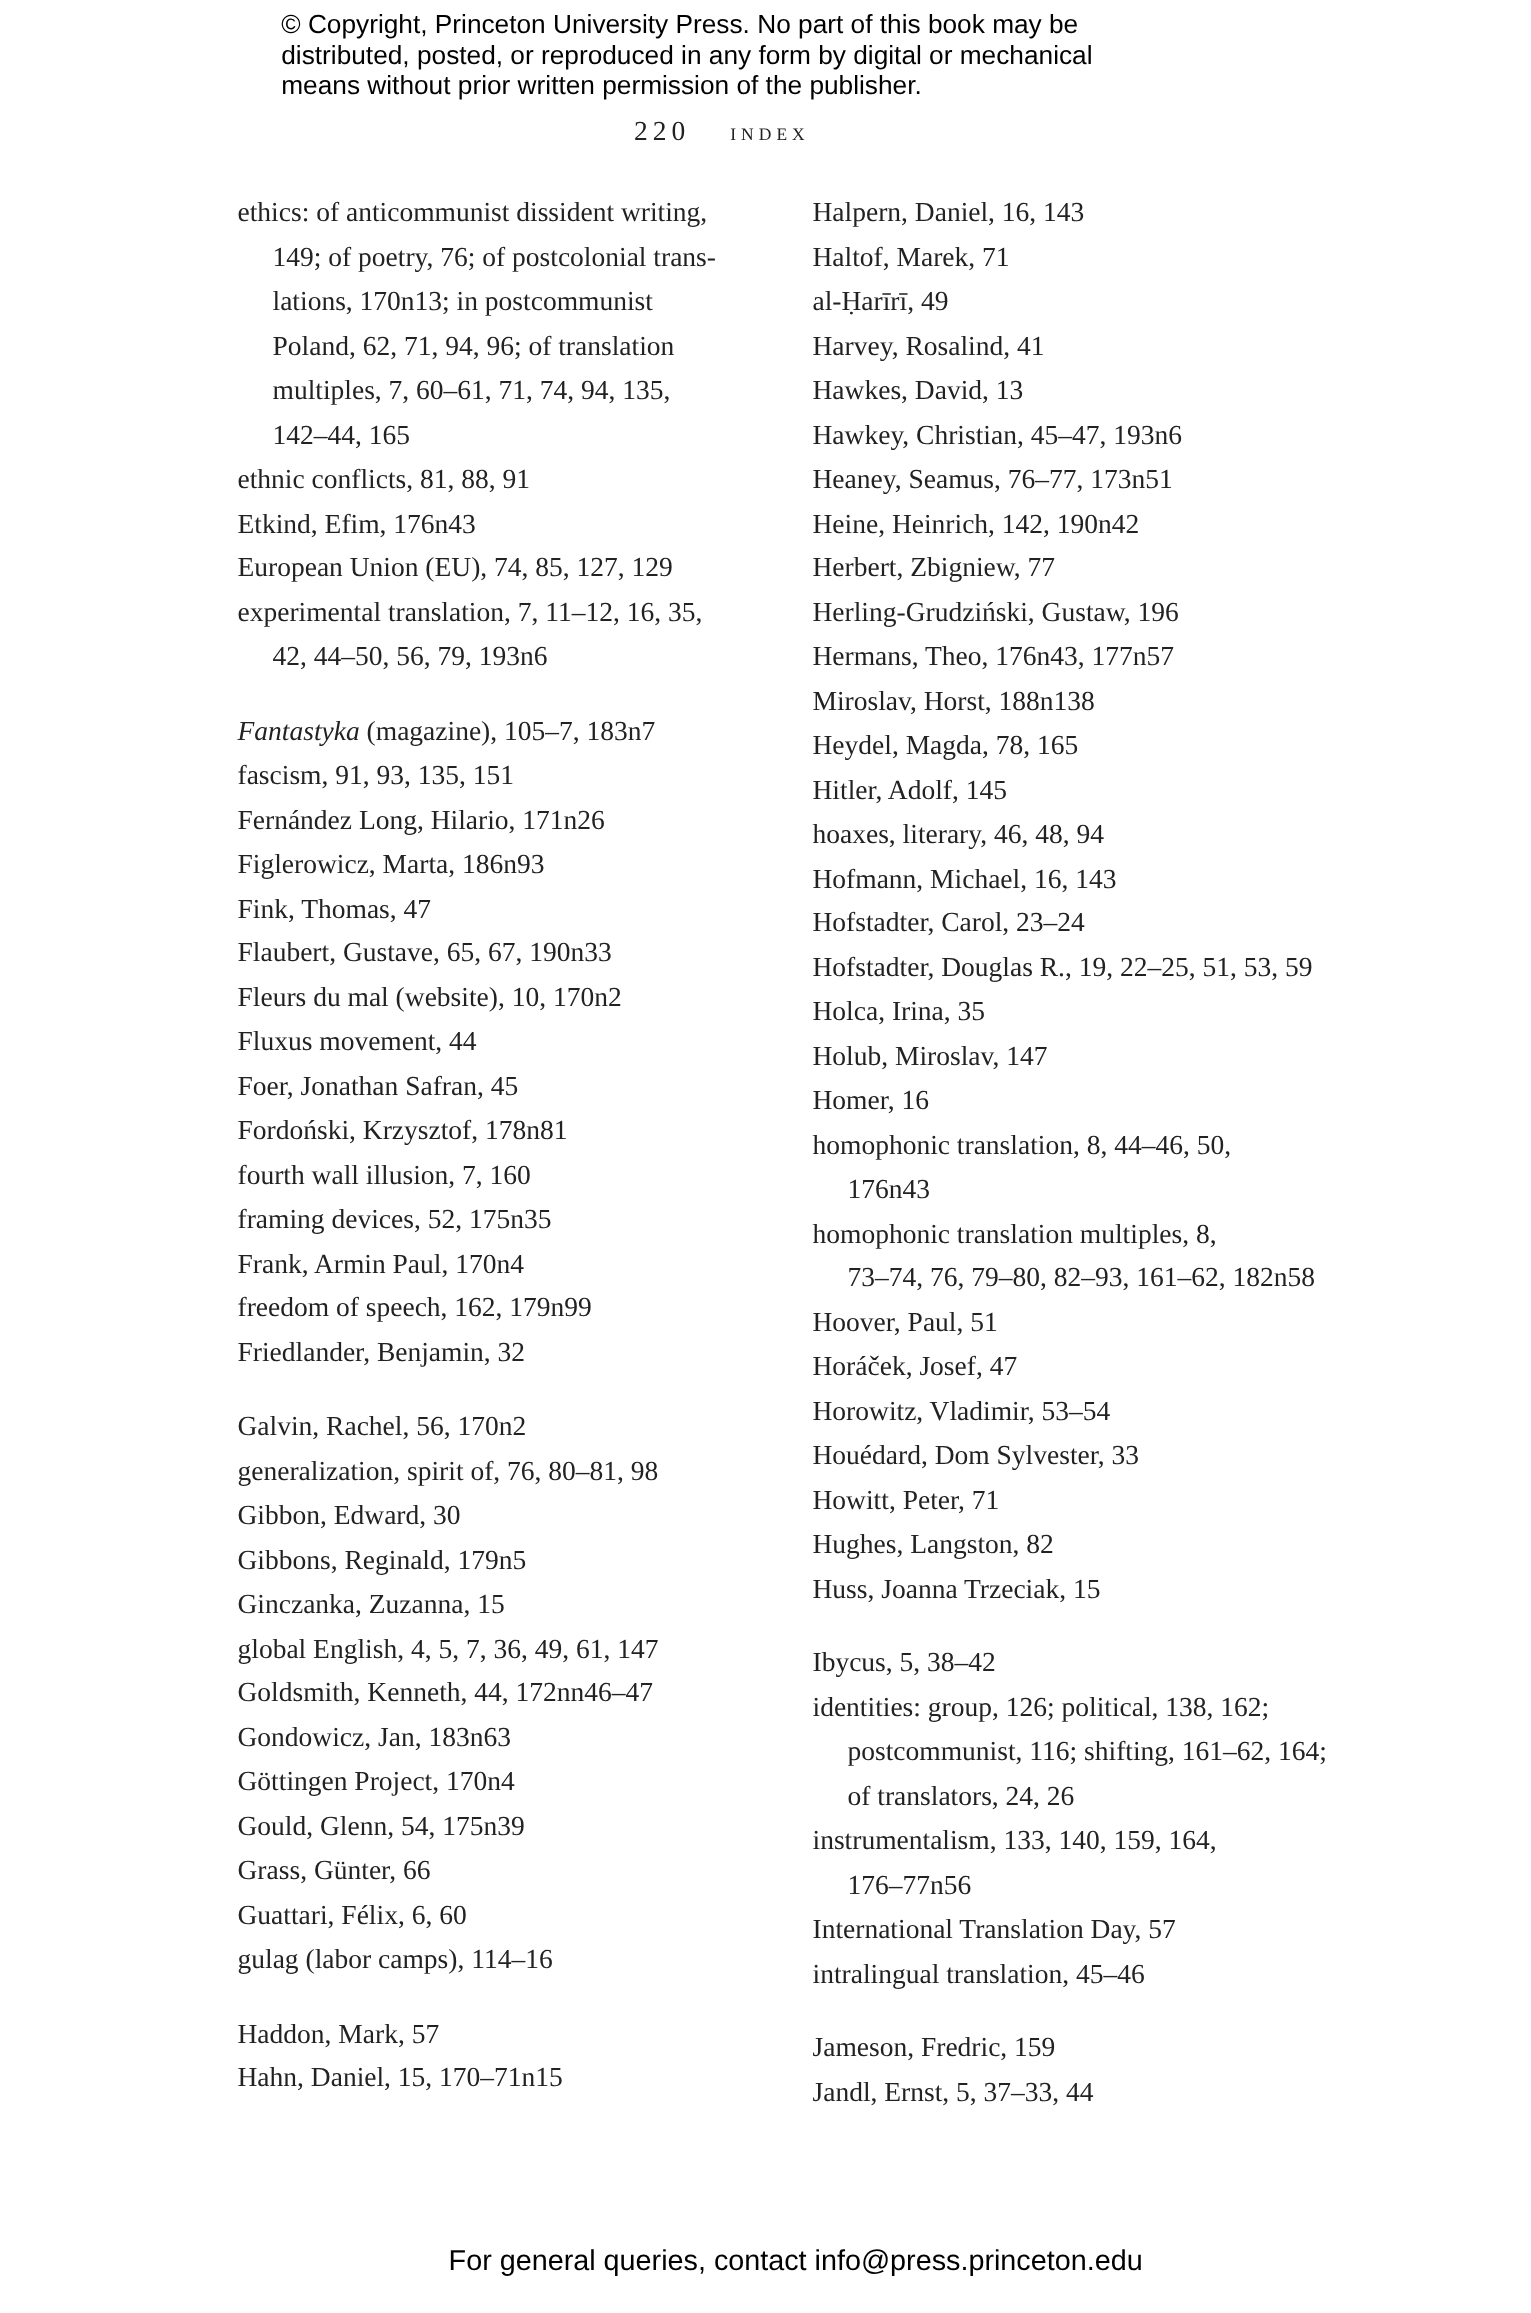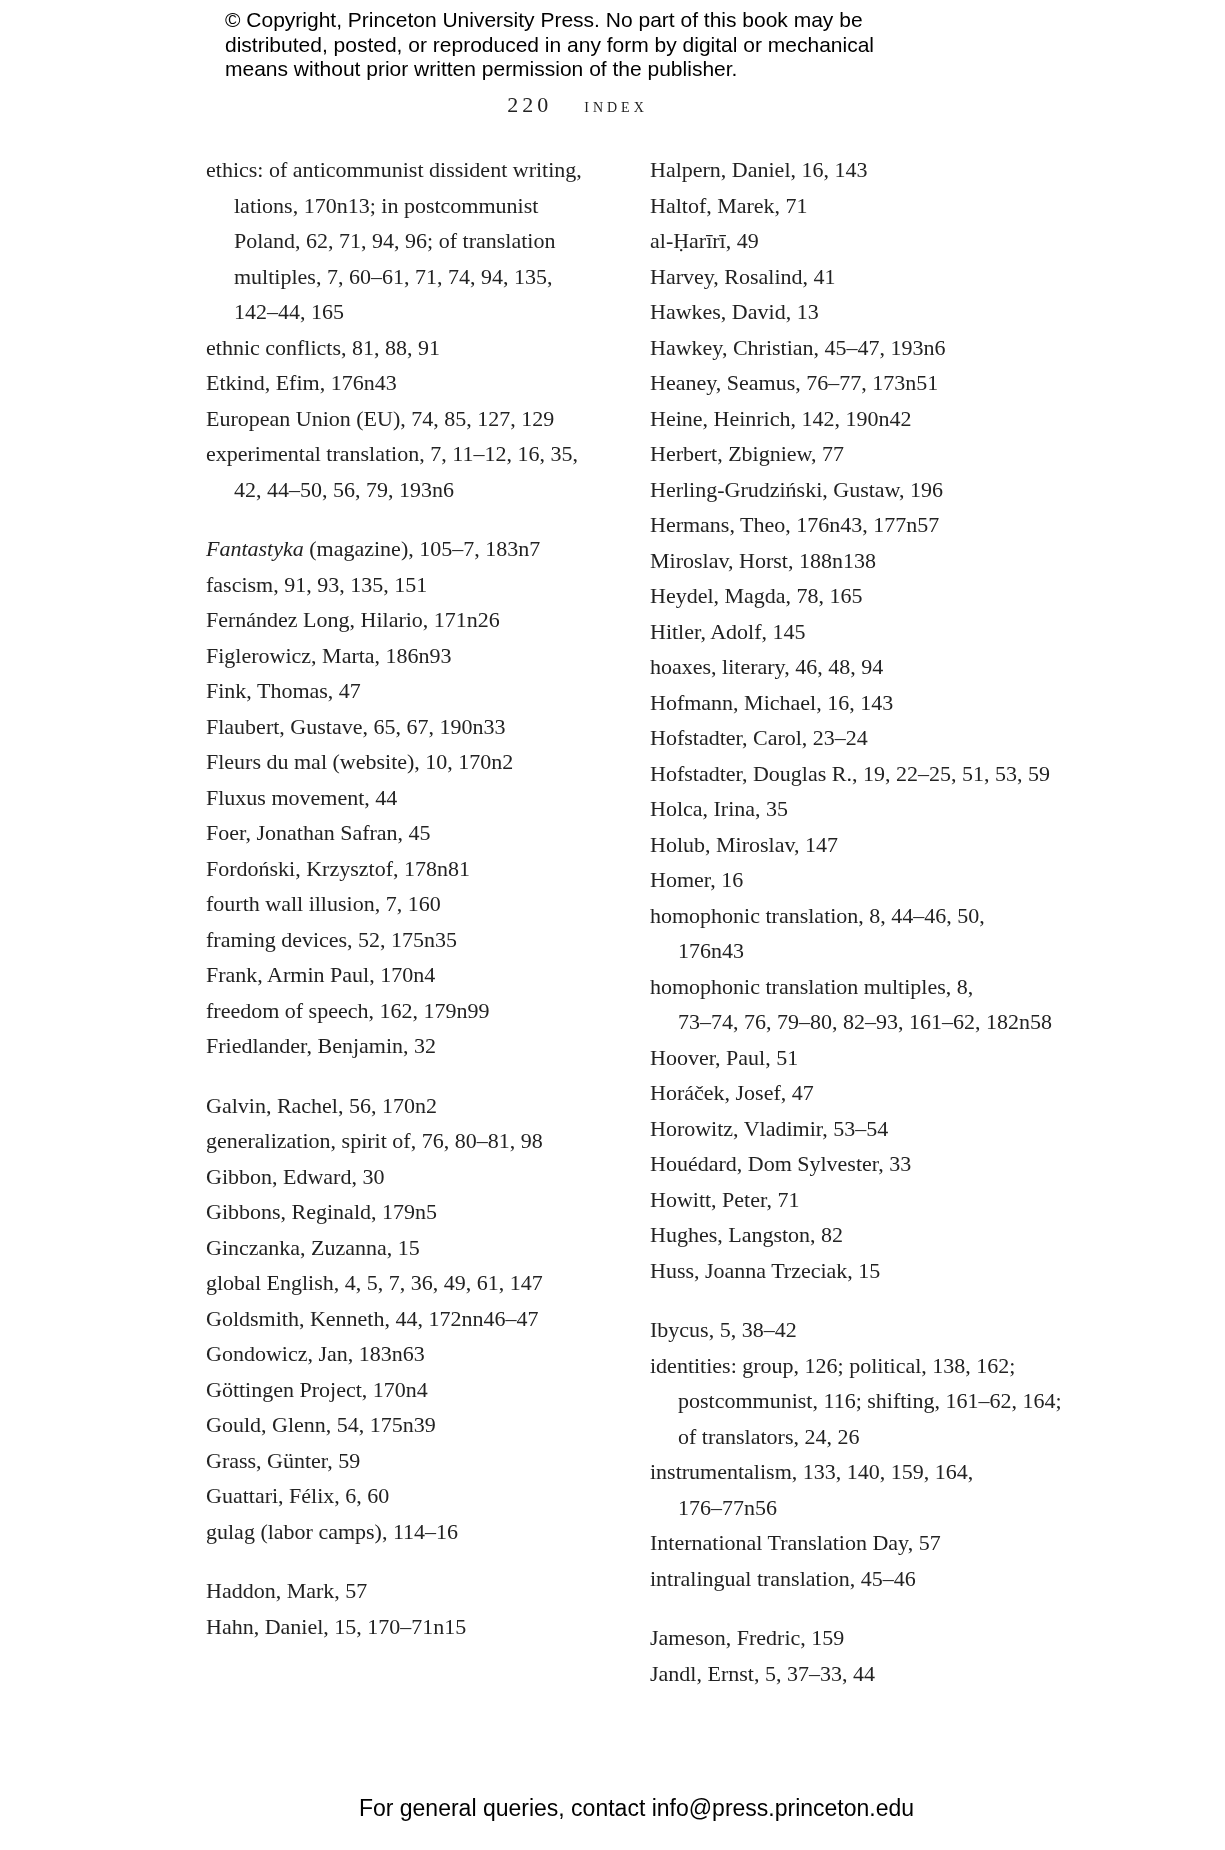--- a/index.html
+++ b/index.html
@@ -23,21 +23,21 @@
     display:flex; justify-content:center; align-items:baseline; gap:32px;
     font-size:22px; color:#222;
   }
   .running-head .pagenum { letter-spacing:4px; }
   .running-head .section { letter-spacing:4px; font-size:14px; }
   .col {
     position:absolute; top:152px;
     font-size:22px; line-height:35.5px;
     color:#222;
   }
-  .col-left  { left:206px; width:460px; }
+  .col-left  { left:190px; width:460px; }
   .col-right { left:650px; width:440px; }
   .group { margin-bottom:24px; }
   .line { white-space:nowrap; }
   .line.cont { padding-left:28px; }
   .footer {
     position:absolute; left:48px; right:0; top:1795px;
     text-align:center;
     font-family:"Liberation Sans","DejaVu Sans",sans-serif;
     font-size:23px; color:#000;
   }
@@ -53,20 +53,21 @@
 
   <div class="running-head">
     <span class="pagenum">220</span>
     <span class="section">INDEX</span>
   </div>
 
   <div class="col col-left" id="col-left">
       <div class="group">
         <div class="entry">
           <div class="line">ethics: of anticommunist dissident writing,</div>
+          <div class="line cont">149; of poetry, 76; of postcolonial trans-</div>
           <div class="line cont">lations, 170n13; in postcommunist</div>
           <div class="line cont">Poland, 62, 71, 94, 96; of translation</div>
           <div class="line cont">multiples, 7, 60–61, 71, 74, 94, 135,</div>
           <div class="line cont">142–44, 165</div>
         </div>
         <div class="entry">
           <div class="line">ethnic conflicts, 81, 88, 91</div>
         </div>
         <div class="entry">
           <div class="line">Etkind, Efim, 176n43</div>
@@ -151,21 +152,21 @@
         <div class="entry">
           <div class="line">Gondowicz, Jan, 183n63</div>
         </div>
         <div class="entry">
           <div class="line">Göttingen Project, 170n4</div>
         </div>
         <div class="entry">
           <div class="line">Gould, Glenn, 54, 175n39</div>
         </div>
         <div class="entry">
-          <div class="line">Grass, Günter, 59</div>
+          <div class="line">Grass, Günter, 66</div>
         </div>
         <div class="entry">
           <div class="line">Guattari, Félix, 6, 60</div>
         </div>
         <div class="entry">
           <div class="line">gulag (labor camps), 114–16</div>
         </div>
       </div>
       <div class="group">
         <div class="entry">

